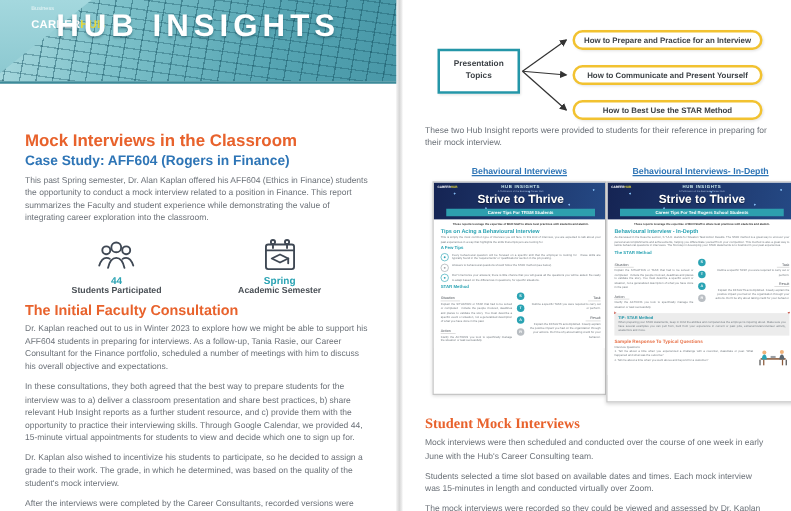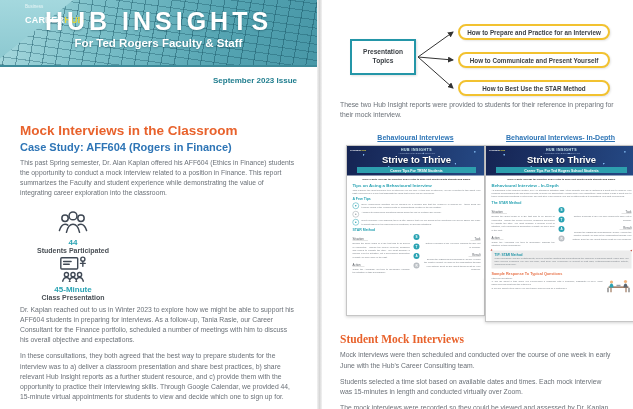--- a/index.html
+++ b/index.html
@@ -27,21 +27,21 @@
   .hero-titles { position:absolute; left:0; right:0; top:7px; text-align:center; z-index:2; color:#fff; }
   .hero-titles .t1 { font-size:25px; font-weight:bold; letter-spacing:4px;
     text-shadow:0 1px 2px rgba(20,70,85,.45); }
   .hero-titles .t2 { font-size:11.5px; font-weight:bold; margin-top:1px;
     text-shadow:0 1px 2px rgba(20,70,85,.45); }
   .lcontent { padding:0 20px; }
   .issue { text-align:right; font-size:8px; font-weight:bold; color:#1f7d8e; margin:9px 0 3px; }
   .h-main { font-size:13.5px; font-weight:bold; color:#e8622c; line-height:1.1;margin-top:39px; }
   .h-case { font-size:11px; font-weight:bold; color:#2e75b6; margin:2px 0 5px; }
   .body-p { font-size:6.8px; line-height:1.5; color:#6b7178; text-align:left; margin-bottom:6px; }
-  .stats { display:flex; justify-content:space-around; padding:2px 8px 0; margin-bottom:4px;flex-direction:column; }
+  .stats { display:flex; justify-content:space-around; padding:2px 8px 0; margin-bottom:4px; }
   .stat { text-align:center; width:90px; }
   .stat svg { display:block; margin:0 auto 1px; }
   .stat .v { font-size:8px; font-weight:bold; color:#2aa3b3; }
   .stat .l { font-size:7px; font-weight:bold; color:#4a5056; }
   .h-sec { font-size:11.5px; font-weight:bold; color:#e8622c; margin:7px 0 4px; }
 
   
   .rcontent { padding:0 18px; }
   .diagram { position:relative; height:88px; margin-top:12px; }
   .diagram svg.arrows { position:absolute; left:0; top:0; width:100%; height:100%; }
@@ -119,26 +119,24 @@
 <div class="spread">
 
   <div class="page page-left">
     <div class="hero">
       <div class="logo">
         <span class="l1">Business</span>
         <span class="l2"><span>CAREER</span><b>HUB</b></span>
       </div>
       <div class="hero-titles">
         <div class="t1">HUB INSIGHTS</div>
-        <div class="t2">For Ted Rogers Faculty &amp; Staff</div>
       </div>
     </div>
 
     <div class="lcontent">
-      <div class="issue">September 2023 Issue</div>
       <div class="h-main">Mock Interviews in the Classroom</div>
       <div class="h-case">Case Study: AFF604 (Rogers in Finance)</div>
       <p class="body-p">This past Spring semester, Dr. Alan Kaplan offered his AFF604 (Ethics in Finance) students the opportunity to conduct a mock interview related to a position in Finance. This report summarizes the Faculty and student experience while demonstrating the value of integrating career exploration into the classroom.</p>
 
       <div class="stats">
         <div class="stat">
           <span>
             <svg width="34" height="30" viewBox="0 0 36 32" fill="none" stroke="#3f4854" stroke-width="1.6" stroke-linecap="round">
               <circle cx="9.5" cy="12" r="3.4"></circle>
                 <circle cx="26.5" cy="12" r="3.4"></circle>
@@ -146,36 +144,35 @@
               <path d="M3.5 25c1.5-4.5 4-6.5 6-6.5s3 .8 3 .8"></path>
               <path d="M32.5 25c-1.5-4.5-4-6.5-6-6.5s-3 .8-3 .8"></path>
               <path d="M11 27c1.5-6.5 4.5-8.5 7-8.5s5.5 2 7 8.5"></path>
             </svg>
           </span>
           <div class="v">44</div>
           <div class="l">Students Participated</div>
         </div>
         <div class="stat">
           <span>
-            <svg width="34" height="30" viewBox="0 0 36 32" fill="none" stroke="#3f4854" stroke-width="1.5" stroke-linecap="round">
-              <rect x="5" y="4" width="18" height="12" rx="1"></rect>
-              <path d="M8 8h8 M8 11h6"></path>
-              <circle cx="28.5" cy="5.5" r="2.2"></circle>
-                <path d="M28.5 8v5 M26 10h5"></path>
-              <circle cx="11" cy="22" r="2.2"></circle>
-                <circle cx="18" cy="22" r="2.2"></circle>
-                <circle cx="25" cy="22" r="2.2"></circle>
-              <path d="M7 29c.8-2.8 2.4-4 4-4s3.2 1.2 4 4 M14 29c.8-2.8 2.4-4 4-4s3.2 1.2 4 4 M21 29c.8-2.8 2.4-4 4-4s3.2 1.2 4 4"></path>
+            <svg width="34" height="30" viewBox="0 0 36 32" fill="none" stroke="#3f4854" stroke-width="1.6" stroke-linecap="round" stroke-linejoin="round">
+              <rect x="6" y="7" width="24" height="21" rx="2"></rect>
+              <circle cx="12" cy="5" r="1.8"></circle>
+                <circle cx="24" cy="5" r="1.8"></circle>
+              <path d="M12 7v3 M24 7v3 M6 12h24"></path>
+              <path d="M11 19l7-3.4 7 3.4-7 3.4z"></path>
+                <path d="M25 19v4"></path>
             </svg>
           </span>
-          <div class="v">45-Minute</div>
-          <div class="l">Class Presentation</div>
+          <div class="v">Spring</div>
+          <div class="l">Academic Semester</div>
         </div>
       </div>
 
+      <div class="h-sec">The Initial Faculty Consultation</div>
       <p class="body-p">Dr. Kaplan reached out to us in Winter 2023 to explore how we might be able to support his AFF604 students in preparing for interviews. As a follow-up, Tania Rasie, our Career Consultant for the Finance portfolio, scheduled a number of meetings with him to discuss his overall objective and expectations.</p>
       <p class="body-p">In these consultations, they both agreed that the best way to prepare students for the interview was to a) deliver a classroom presentation and share best practices, b) share relevant Hub Insight reports as a further student resource, and c) provide them with the opportunity to practice their interviewing skills. Through Google Calendar, we provided 44, 15-minute virtual appointments for students to view and decide which one to sign up for.</p>
       <p class="body-p">Dr. Kaplan also wished to incentivize his students to participate, so he decided to assign a grade to their work. The grade, in which he determined, was based on the quality of the student's mock interview.</p>
       <p class="body-p">After the interviews were completed by the Career Consultants, recorded versions were shared with Dr. Kaplan to review and grade.</p>
 
       <div class="h-sec">Presentation in Class</div>
 
     </div>
   </div>
 

